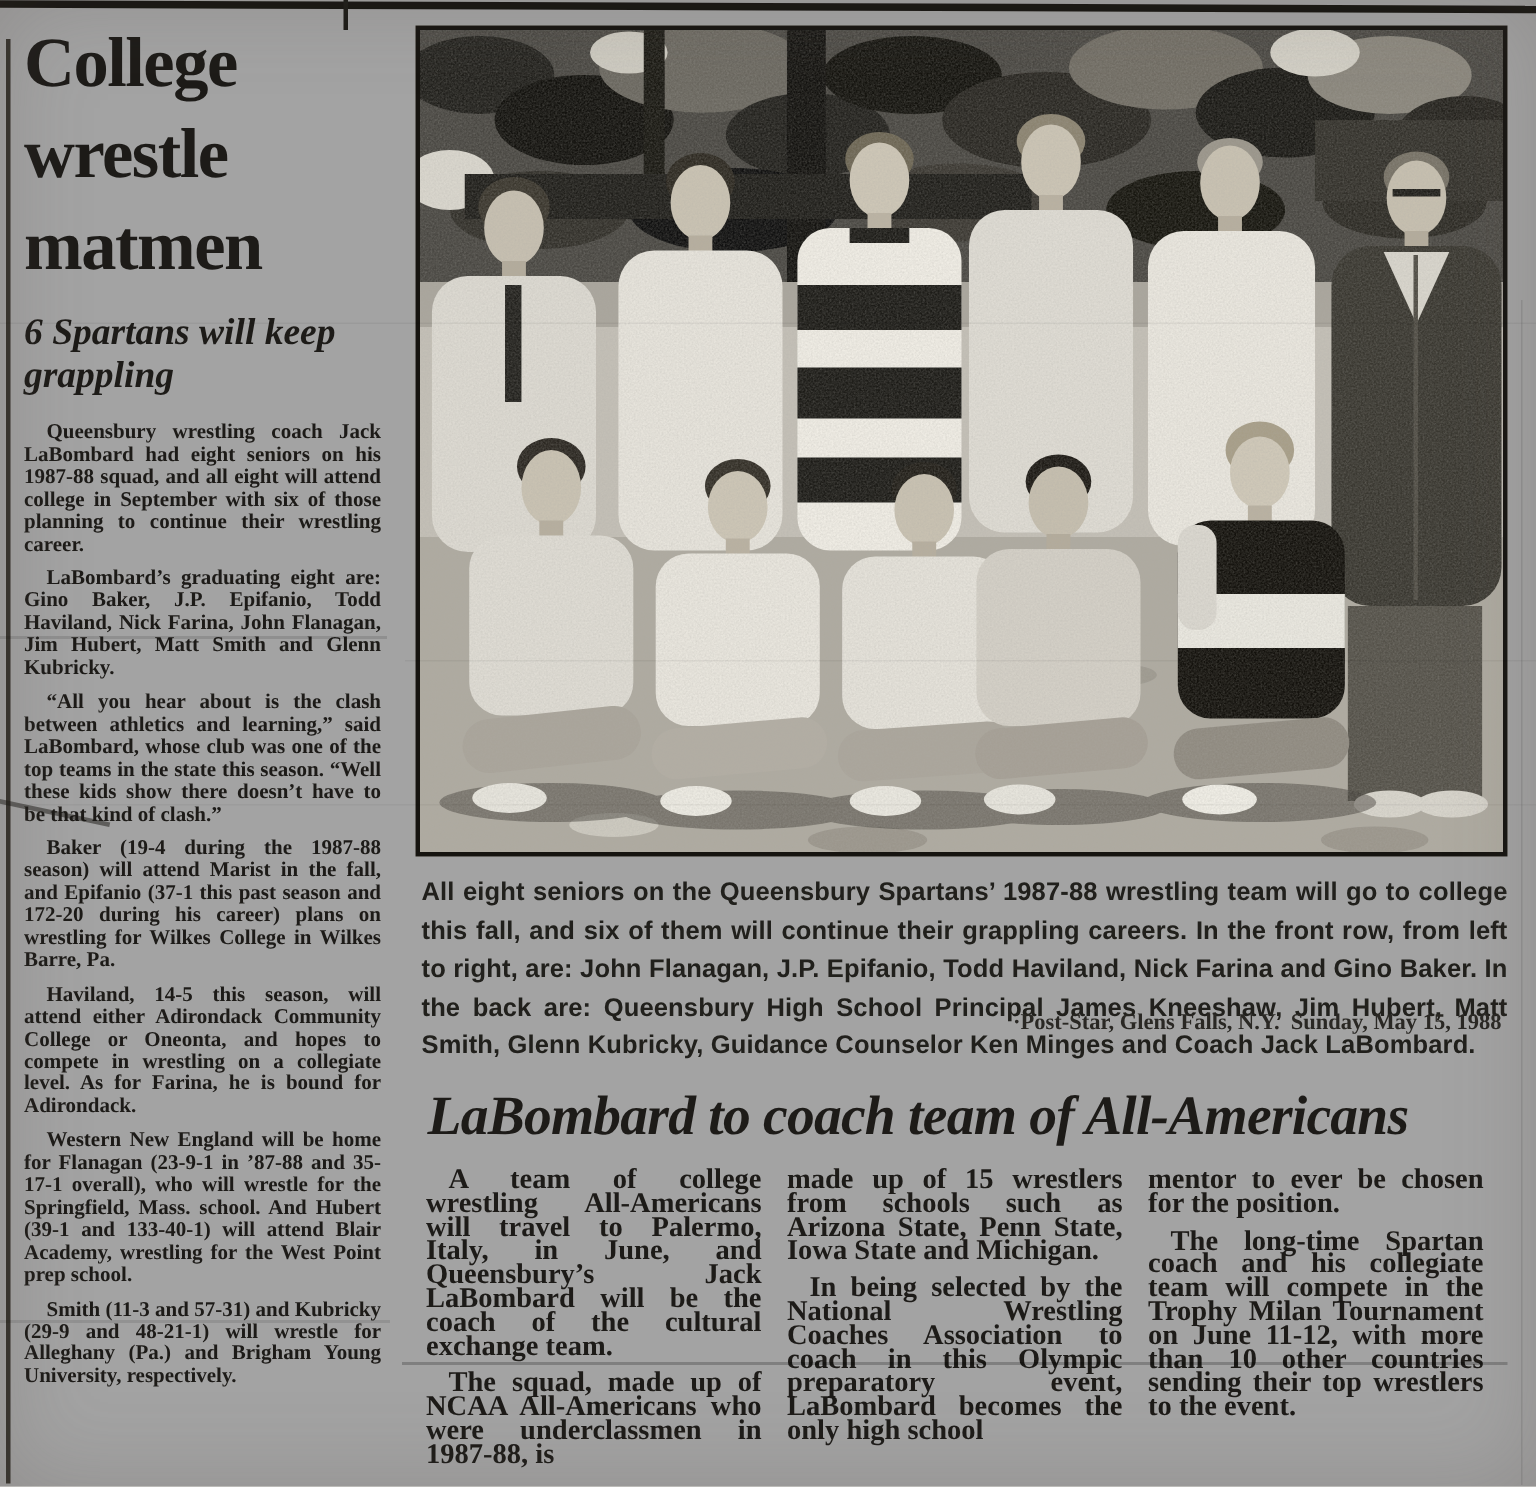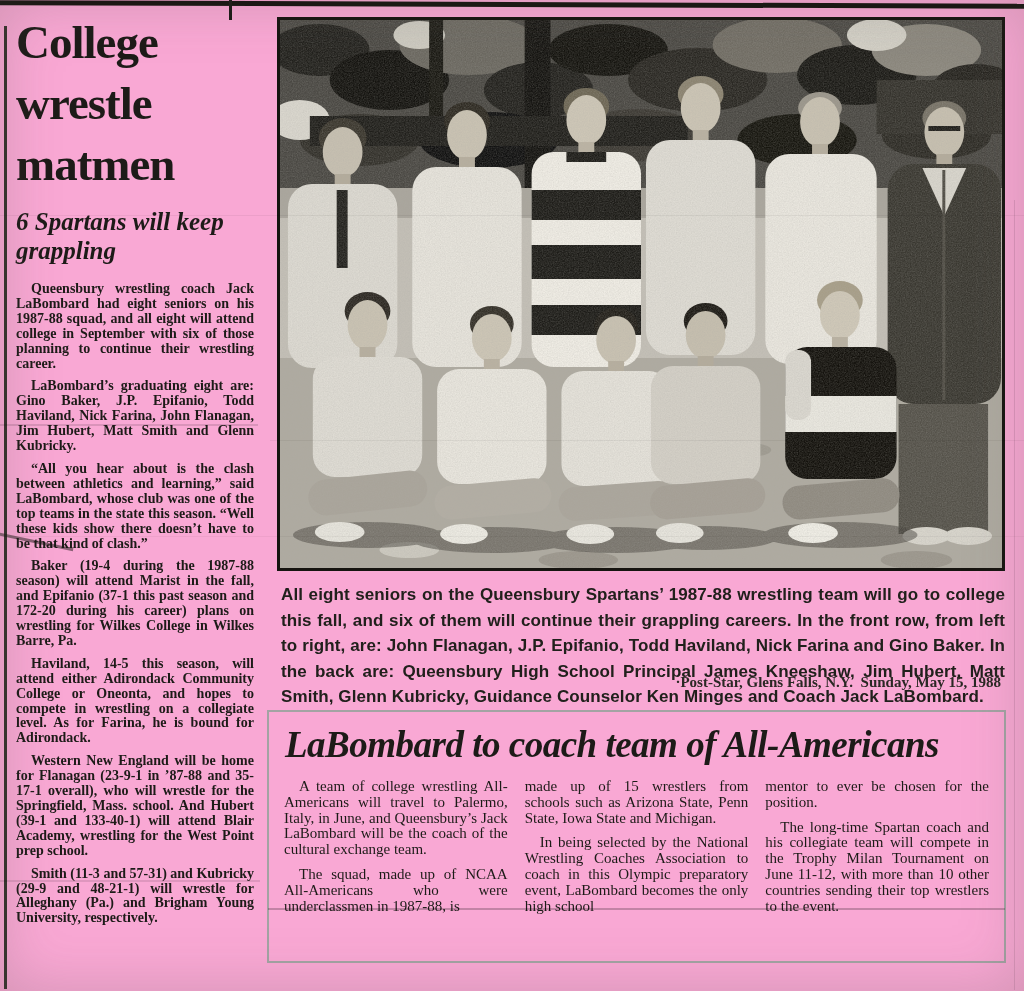--- a/index.html
+++ b/index.html
@@ -1,16 +1,16 @@
 <!DOCTYPE html>
 <html><head>
 <meta charset="utf-8">
 <style>
   html,body{margin:0;padding:0;background:#d8d5d0;}
-  .scan{position:relative;width:1024px;height:991px;background:#f9a8d4;overflow:hidden;
+  .scan{position:relative;width:1024px;height:991px;background:#a3a3a3;overflow:hidden;
         font-family:"Liberation Serif",serif;color:#1d1b18;}
   .scan::after{content:"";position:absolute;inset:0;pointer-events:none;
         box-shadow:inset 0 0 60px rgba(90,85,78,.25);}
   
   .top-rule{position:absolute;left:0;top:2px;width:1026px;height:5px;background:#14120e;
         transform:rotate(.2deg);}
   .left-rule{position:absolute;left:4px;top:26px;width:3px;height:963px;background:#34312b;}
   .top-tick{position:absolute;left:229px;top:0;width:3px;height:20px;background:#1a1915;}
   
   .leadcol{position:absolute;left:16px;top:12px;width:238px;}
@@ -30,21 +30,21 @@
   .credit{position:absolute;left:277px;top:674px;width:724px;text-align:right;
         font-family:Liberation Serif, serif;font-weight:700;font-size:15px;color:#2a2824;}
   
   .secondary{position:absolute;left:267px;top:710px;width:735px;height:249px;
         border:2px solid #a3a3a3;background:transparent;}
   .secondary h3{margin:13px 16px 4px;font-style:italic;font-weight:700;
         font-size:37px;line-height:40px;letter-spacing:-.5px;}
   .cols{display:flex;gap:17px;padding:10px 15px 0;}
   .col{flex:1;min-width:0;}
   .col p{margin:0 0 9px;text-indent:15px;text-align:justify;
-        font-weight:400;font-size:15px;line-height:15.8px;}
+        font-weight:700;font-size:19px;line-height:15.8px;}
   .col p.no-indent{text-indent:0;}
   
   .art{position:absolute;pointer-events:none;}
   .hl-a{left:0;top:215px;width:1024px;height:1px;background:rgba(0,0,0,.05);}
   .hl-b{left:0;top:424px;width:258px;height:2px;background:rgba(0,0,0,.12);}
   .hl-c{left:270px;top:440px;width:754px;height:1px;background:rgba(0,0,0,.05);}
   .hl-d{left:0;top:536px;width:1024px;height:1px;background:rgba(0,0,0,.04);}
   .hl-e{left:0;top:880px;width:260px;height:2px;background:rgba(0,0,0,.10);}
   .hl-f{left:268px;top:908px;width:737px;height:2px;background:rgba(0,0,0,.22);}
   .pen{left:-6px;top:540px;width:80px;height:3px;background:rgba(25,23,20,.5);

